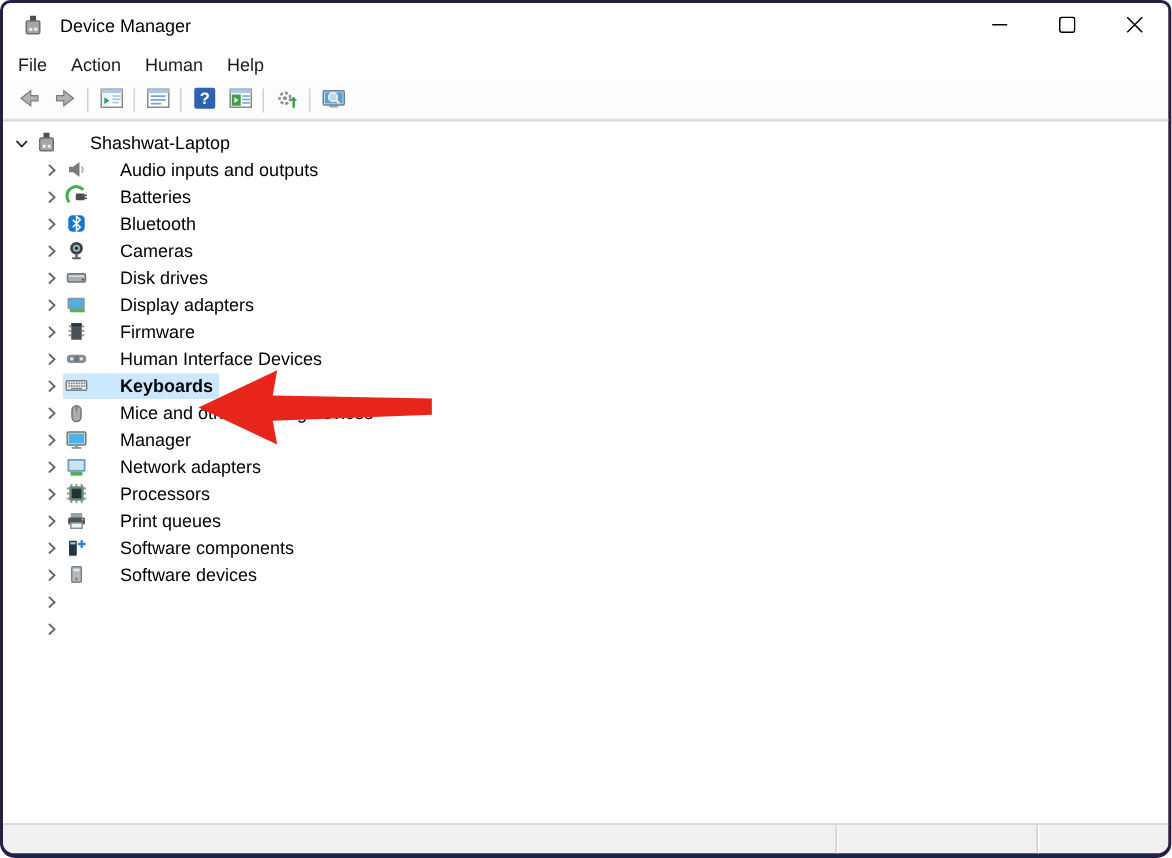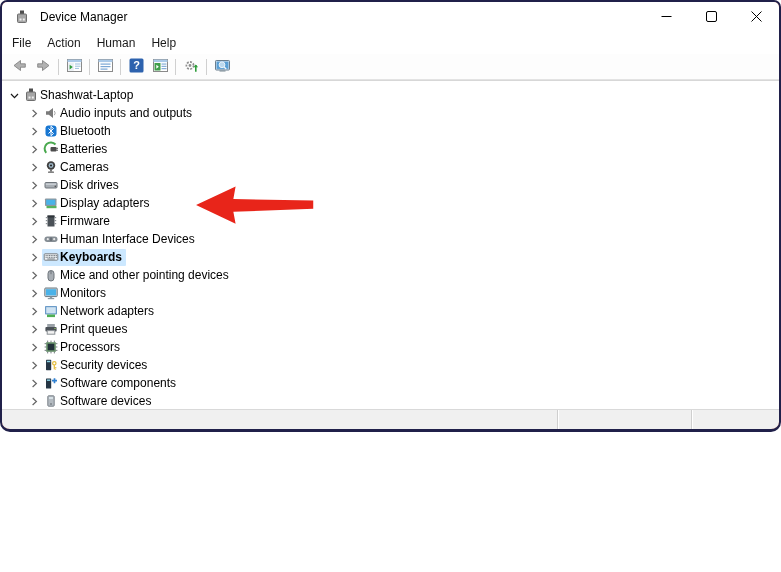--- a/index.html
+++ b/index.html
@@ -1,18 +1,18 @@
 <!DOCTYPE html>
 <html><head>
 <meta charset="utf-8">
 <style>
   html,body{margin:0;padding:0;background:#fff;}
   body{width:781px;height:572px;font-family:"Liberation Sans",sans-serif;-webkit-font-smoothing:antialiased;}
   .window{
-    position:relative;width:781px;height:432px;box-sizing:border-box;
+    position:relative;width:781px;height:572px;box-sizing:border-box;
     border:2px solid #20204a;border-bottom-width:3px;
     border-radius:7px 7px 10px 10px;
     display:flex;flex-direction:column;background:#7f1d1d;overflow:hidden;
   }
   
   .titlebar{height:30px;flex:0 0 auto;display:flex;align-items:center;padding-left:12px;background:#fff;}
   .app-icon{width:16px;height:16px;margin-right:10px;display:flex;align-items:center;}
   .title-text{font-size:12px;color:#000;}
   .controls{margin-left:auto;display:flex;height:100%;}
   .ctrl{width:45px;height:100%;display:flex;align-items:center;justify-content:center;background:transparent;border:none;}
@@ -24,21 +24,21 @@
   .tbtn{width:24px;height:22px;display:flex;align-items:center;justify-content:center;background:transparent;border:none;padding:0;}
   .tsep{width:1px;height:16px;background:#d0d0d0;margin:0 3px;flex:0 0 auto;}
   
   .tree{flex:1 1 auto;background:#fff;border-top:1px solid #d7d7d7;padding-top:5px;position:relative;overflow:hidden;}
   .tree-row{height:18px;display:flex;align-items:center;font-size:12px;color:#000;white-space:nowrap;}
   .chev{width:16px;height:16px;flex:0 0 auto;display:flex;align-items:center;justify-content:center;margin-left:24px;}
   .tree-row.root .chev{margin-left:4px;}
   .row-content{display:flex;align-items:center;height:17px;padding:0 4px 0 1px;border-radius:1px;}
   .row-content.selected{background:#cce8ff;font-weight:bold;}
   .ticon{width:16px;height:16px;flex:0 0 auto;display:flex;align-items:center;justify-content:center;}
-  .tlabel{margin-left:1px;}
+  .tlabel{margin-left:21px;}
   
   .statusbar{height:19px;flex:0 0 auto;background:#f0f0f0;border-top:1px solid #d9d9d9;display:flex;}
   .status-cell{box-sizing:border-box;height:100%;border-right:1px solid #cfcfcf;box-shadow:1px 0 0 #ffffff;}
   .status-cell.c1{width:556px;}
   .status-cell.c2{width:134px;}
   .status-cell.c3{flex:1;border-right:none;box-shadow:none;}
   
   .arrow-overlay{position:absolute;left:0;top:0;width:100%;height:100%;pointer-events:none;}
 </style>
 </head>
@@ -197,43 +197,43 @@
       </div>
       <div class="tree-row">
         <span class="chev">
           <svg width="13" height="13" viewBox="0 0 13 13">
             <path d="M4.6 3L8.4 6.5 4.6 10" fill="none" stroke="#666" stroke-width="1.2"></path>
           </svg>
         </span>
         <span class="row-content">
           <span class="ticon">
             <svg width="16" height="16" viewBox="0 0 16 16">
-              <rect x="2.5" y="2.5" width="11" height="11" rx="3" fill="#1877d2"></rect>
-              <path d="M5.5 5.5l5 5L8 12.7V3.3L10.5 5.5l-5 5" fill="none" stroke="#fff" stroke-width="1"></path>
-            </svg>
-          </span>
-          <span class="tlabel">Bluetooth</span>
-        </span>
-      </div>
-      <div class="tree-row">
-        <span class="chev">
-          <svg width="13" height="13" viewBox="0 0 13 13">
-            <path d="M4.6 3L8.4 6.5 4.6 10" fill="none" stroke="#666" stroke-width="1.2"></path>
-          </svg>
-        </span>
-        <span class="row-content">
-          <span class="ticon">
-            <svg width="16" height="16" viewBox="0 0 16 16">
               <path d="M12.5 3.5A6 6 0 103.2 11.8" fill="none" stroke="#4aa94f" stroke-width="2"></path>
               <rect x="7.5" y="6" width="6" height="4.5" rx="1" fill="#4d4d4d"></rect>
               <rect x="13.2" y="6.8" width="1.8" height="1" fill="#4d4d4d"></rect>
               <rect x="13.2" y="8.7" width="1.8" height="1" fill="#4d4d4d"></rect>
             </svg>
           </span>
           <span class="tlabel">Batteries</span>
+        </span>
+      </div>
+      <div class="tree-row">
+        <span class="chev">
+          <svg width="13" height="13" viewBox="0 0 13 13">
+            <path d="M4.6 3L8.4 6.5 4.6 10" fill="none" stroke="#666" stroke-width="1.2"></path>
+          </svg>
+        </span>
+        <span class="row-content">
+          <span class="ticon">
+            <svg width="16" height="16" viewBox="0 0 16 16">
+              <rect x="2.5" y="2.5" width="11" height="11" rx="3" fill="#1877d2"></rect>
+              <path d="M5.5 5.5l5 5L8 12.7V3.3L10.5 5.5l-5 5" fill="none" stroke="#fff" stroke-width="1"></path>
+            </svg>
+          </span>
+          <span class="tlabel">Bluetooth</span>
         </span>
       </div>
       <div class="tree-row">
         <span class="chev">
           <svg width="13" height="13" viewBox="0 0 13 13">
             <path d="M4.6 3L8.4 6.5 4.6 10" fill="none" stroke="#666" stroke-width="1.2"></path>
           </svg>
         </span>
         <span class="row-content">
           <span class="ticon">
@@ -380,56 +380,38 @@
         </span>
         <span class="row-content">
           <span class="ticon">
             <svg width="16" height="16" viewBox="0 0 16 16">
               <rect x="1.8" y="3" width="12.4" height="8.6" rx="0.8" fill="#c9d4da" stroke="#6b7880"></rect>
               <rect x="3" y="4.2" width="10" height="6.2" fill="#4ab2e8"></rect>
               <rect x="6.8" y="11.6" width="2.4" height="1.4" fill="#8b9aa3"></rect>
               <rect x="4.8" y="13" width="6.4" height="1.2" fill="#8b9aa3"></rect>
             </svg>
           </span>
-          <span class="tlabel">Monitors</span>
+          <span class="tlabel">Manager</span>
         </span>
       </div>
       <div class="tree-row">
         <span class="chev">
           <svg width="13" height="13" viewBox="0 0 13 13">
             <path d="M4.6 3L8.4 6.5 4.6 10" fill="none" stroke="#666" stroke-width="1.2"></path>
           </svg>
         </span>
         <span class="row-content">
           <span class="ticon">
             <svg width="16" height="16" viewBox="0 0 16 16">
               <rect x="2" y="3" width="12" height="8.5" rx="0.8" fill="#6b9bc8"></rect>
               <rect x="3.2" y="4.2" width="9.6" height="6.1" fill="#cfe3f2"></rect>
               <rect x="4" y="11.5" width="8" height="2.6" fill="#4fae54"></rect>
             </svg>
           </span>
           <span class="tlabel">Network adapters</span>
-        </span>
-      </div>
-      <div class="tree-row">
-        <span class="chev">
-          <svg width="13" height="13" viewBox="0 0 13 13">
-            <path d="M4.6 3L8.4 6.5 4.6 10" fill="none" stroke="#666" stroke-width="1.2"></path>
-          </svg>
-        </span>
-        <span class="row-content">
-          <span class="ticon">
-            <svg width="16" height="16" viewBox="0 0 16 16">
-              <rect x="4.2" y="3" width="7.6" height="3.2" fill="#9aa1a7"></rect>
-              <rect x="2.4" y="6" width="11.2" height="4.6" rx="1" fill="#4b5157"></rect>
-              <rect x="4.2" y="9.6" width="7.6" height="3.6" fill="#f2f2f2" stroke="#8a9095"></rect>
-              <circle cx="12" cy="7.4" r="0.7" fill="#9fd468"></circle>
-            </svg>
-          </span>
-          <span class="tlabel">Print queues</span>
         </span>
       </div>
       <div class="tree-row">
         <span class="chev">
           <svg width="13" height="13" viewBox="0 0 13 13">
             <path d="M4.6 3L8.4 6.5 4.6 10" fill="none" stroke="#666" stroke-width="1.2"></path>
           </svg>
         </span>
         <span class="row-content">
           <span class="ticon">
@@ -457,29 +439,27 @@
       </div>
       <div class="tree-row">
         <span class="chev">
           <svg width="13" height="13" viewBox="0 0 13 13">
             <path d="M4.6 3L8.4 6.5 4.6 10" fill="none" stroke="#666" stroke-width="1.2"></path>
           </svg>
         </span>
         <span class="row-content">
           <span class="ticon">
             <svg width="16" height="16" viewBox="0 0 16 16">
-              <rect x="3" y="2.8" width="5.2" height="10.4" rx="0.6" fill="#263645"></rect>
-              <rect x="3.9" y="3.8" width="3.4" height="1.4" fill="#8fd8ea"></rect>
-              <circle cx="11.3" cy="6.3" r="1.7" fill="none" stroke="#e4bd3a" stroke-width="1.2"></circle>
-              <rect x="10.7" y="7.8" width="1.2" height="4.6" fill="#e4bd3a"></rect>
-              <rect x="11.9" y="10.2" width="1.5" height="1" fill="#e4bd3a"></rect>
-              <rect x="11.9" y="11.7" width="1.2" height="0.9" fill="#e4bd3a"></rect>
-            </svg>
-          </span>
-          <span class="tlabel">Security devices</span>
+              <rect x="4.2" y="3" width="7.6" height="3.2" fill="#9aa1a7"></rect>
+              <rect x="2.4" y="6" width="11.2" height="4.6" rx="1" fill="#4b5157"></rect>
+              <rect x="4.2" y="9.6" width="7.6" height="3.6" fill="#f2f2f2" stroke="#8a9095"></rect>
+              <circle cx="12" cy="7.4" r="0.7" fill="#9fd468"></circle>
+            </svg>
+          </span>
+          <span class="tlabel">Print queues</span>
         </span>
       </div>
       <div class="tree-row">
         <span class="chev">
           <svg width="13" height="13" viewBox="0 0 13 13">
             <path d="M4.6 3L8.4 6.5 4.6 10" fill="none" stroke="#666" stroke-width="1.2"></path>
           </svg>
         </span>
         <span class="row-content">
           <span class="ticon">

